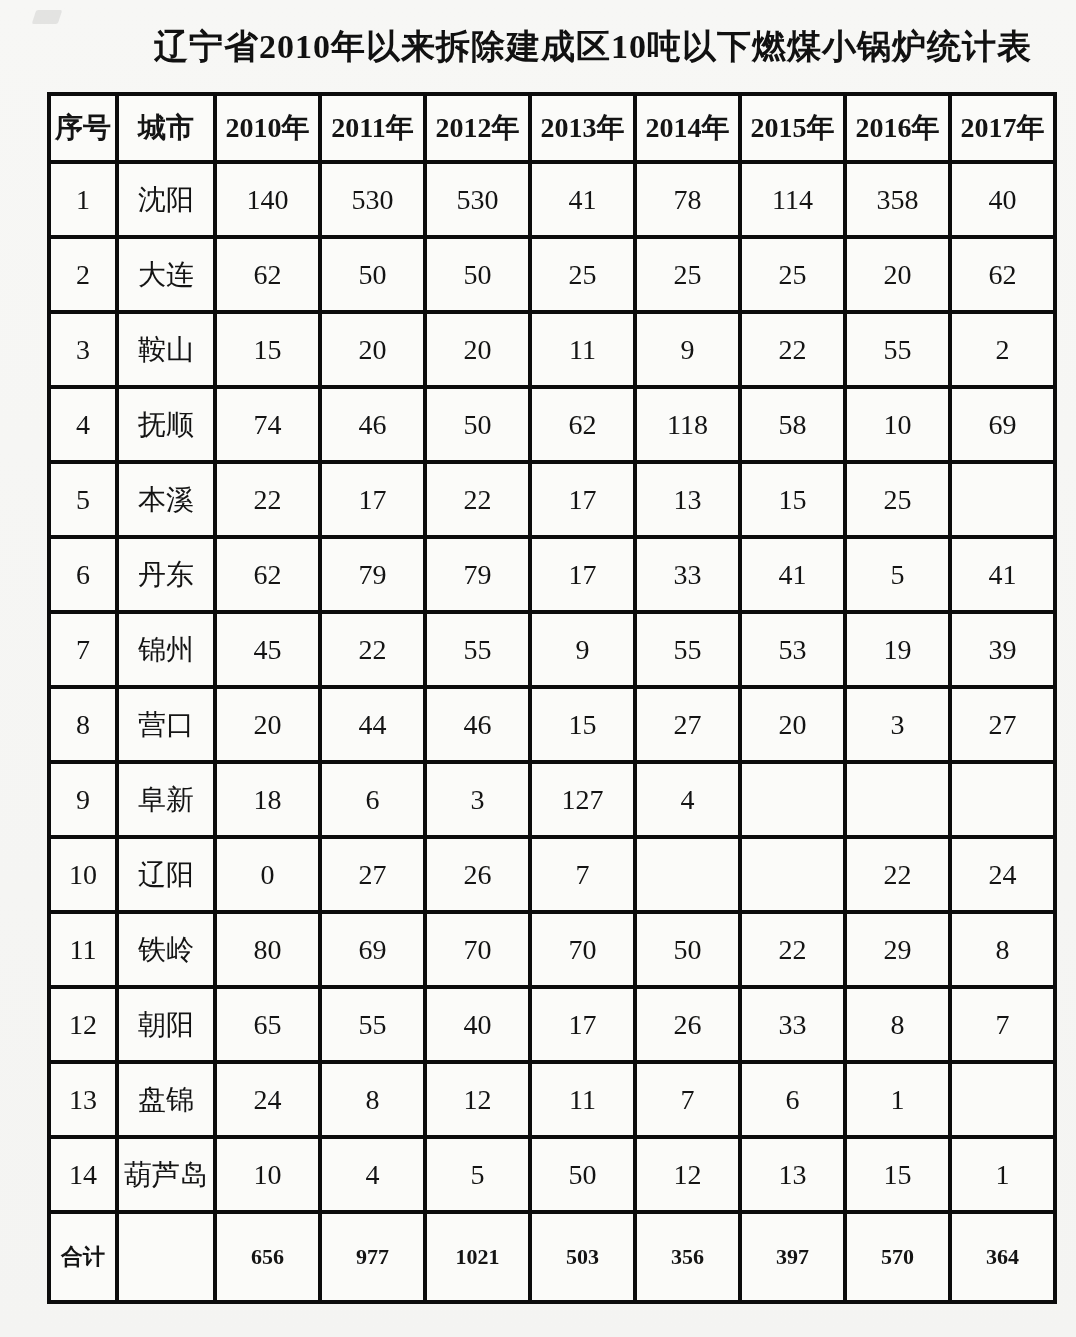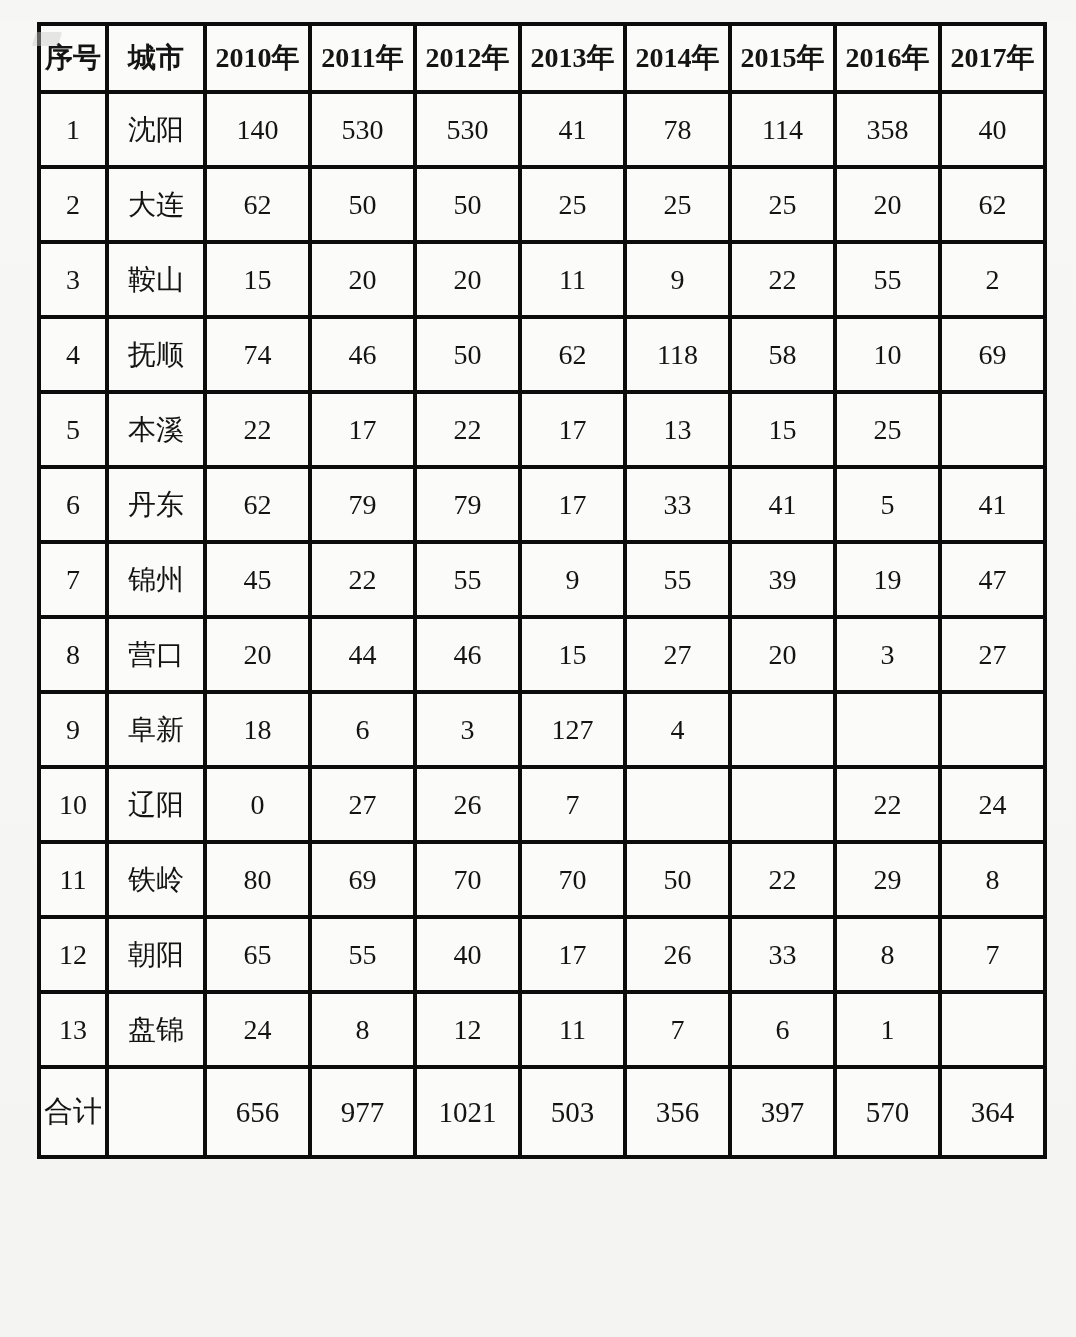--- a/index.html
+++ b/index.html
@@ -36,21 +36,21 @@
     font-size: 34px;
     font-weight: bold;
     letter-spacing: 1px;
     white-space: nowrap;
     color: #111;
   }
   table.stat-table {
     border-collapse: collapse;
     table-layout: fixed;
     width: 1004px;
-    margin: 22px auto 0 37px;
+    margin: 22px auto 0 47px;
     background: #fbfbf9;
   }
   table.stat-table th,
   table.stat-table td {
     border: 4px solid #0c0c0c;
     text-align: center;
     vertical-align: middle;
     padding: 0;
     font-size: 28px;
     overflow: hidden;
@@ -60,33 +60,34 @@
     height: 64px;
     font-weight: bold;
     font-size: 28px;
   }
   table.stat-table tbody td {
     height: 71px;
     font-weight: normal;
   }
   table.stat-table tr.total-row td {
     height: 86px;
-    font-weight: normal;
-    font-size: 29px;
+    font-weight: bold;
+    font-size: 22px;
   }
   col.col-serial { width: 68px; }
   col.col-city   { width: 98px; }
   col.col-year   { width: 105px; }
 </style>
 </head>
 <body>
 
 <div class="page">
   <div class="corner-artifact"></div>
 
+  <div class="title">辽宁省2010年以来拆除建成区10吨以下燃煤小锅炉统计表</div>
 
   <table class="stat-table">
     <colgroup>
       <col class="col-serial">
       <col class="col-city">
       <col class="col-year">
         <col class="col-year">
         <col class="col-year">
         <col class="col-year">
       <col class="col-year">
@@ -182,23 +183,23 @@
           <td>41</td>
         </tr>
         <tr>
           <td>7</td>
           <td>锦州</td>
           <td>45</td>
           <td>22</td>
           <td>55</td>
           <td>9</td>
           <td>55</td>
+          <td>53</td>
+          <td>19</td>
           <td>39</td>
-          <td>19</td>
-          <td>47</td>
         </tr>
         <tr>
           <td>8</td>
           <td>营口</td>
           <td>20</td>
           <td>44</td>
           <td>46</td>
           <td>15</td>
           <td>27</td>
           <td>20</td>
@@ -257,20 +258,32 @@
           <td>13</td>
           <td>盘锦</td>
           <td>24</td>
           <td>8</td>
           <td>12</td>
           <td>11</td>
           <td>7</td>
           <td>6</td>
           <td>1</td>
           <td></td>
+        </tr>
+        <tr>
+          <td>14</td>
+          <td>葫芦岛</td>
+          <td>10</td>
+          <td>4</td>
+          <td>5</td>
+          <td>50</td>
+          <td>12</td>
+          <td>13</td>
+          <td>15</td>
+          <td>1</td>
         </tr>
         <tr class="total-row">
           <td>合计</td>
           <td></td>
           <td>656</td>
           <td>977</td>
           <td>1021</td>
           <td>503</td>
           <td>356</td>
           <td>397</td>

